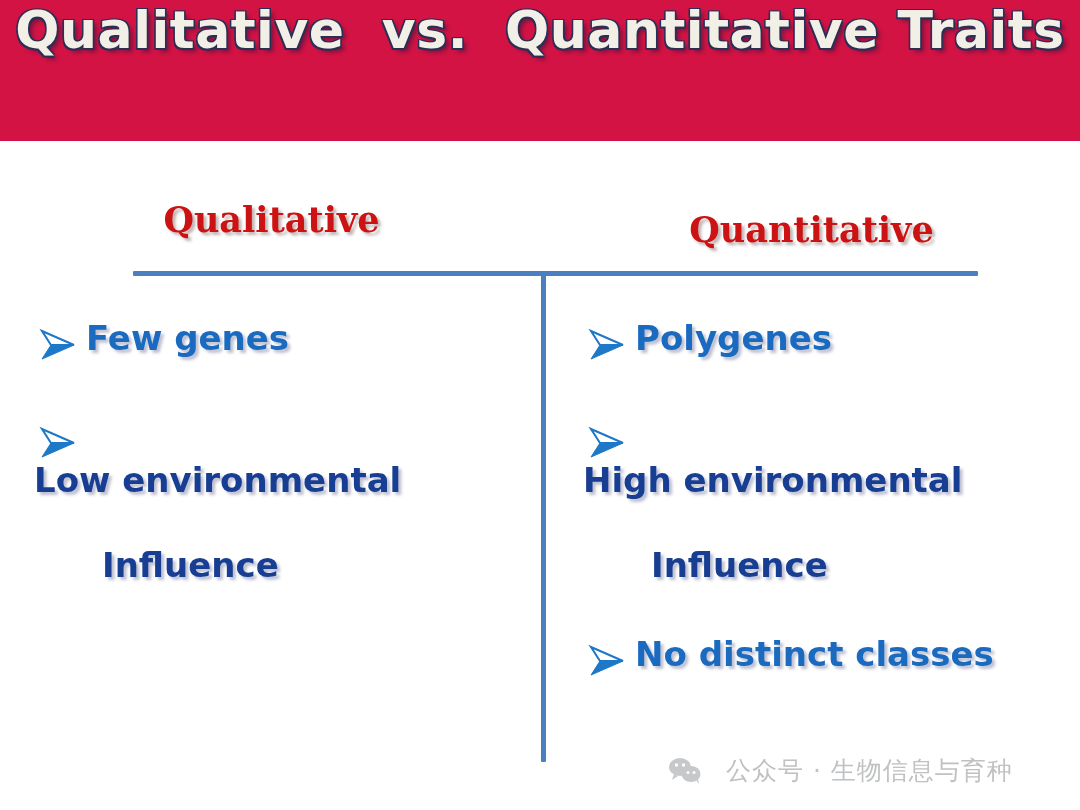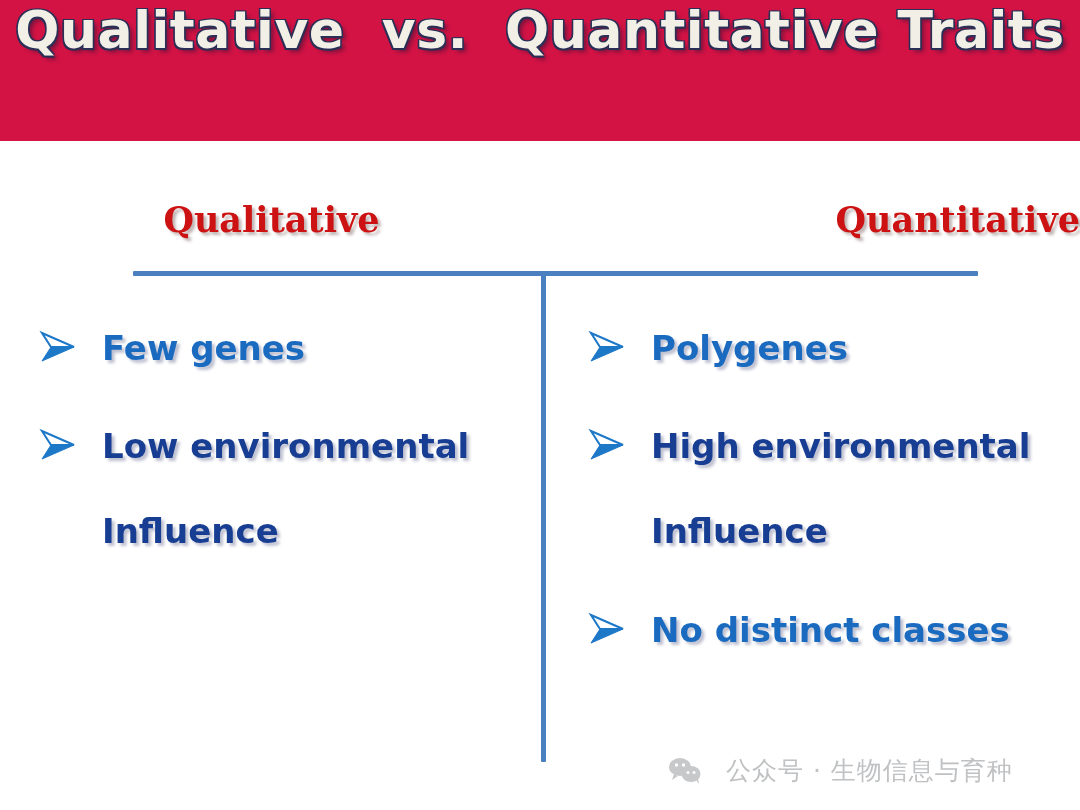--- a/index.html
+++ b/index.html
@@ -56,21 +56,21 @@
   .col-header {
     position: absolute;
     font-family: "DejaVu Serif", "Liberation Serif", serif;
     font-size: 35px;
     font-weight: 700;
     color: #CC1212;
     text-shadow: 3px 3px 3px rgba(120,90,90,0.45);
     white-space: nowrap;
   }
   .col-header.left  { left: 0;    top: 58px; width: 543px; text-align: center; }
-  .col-header.right { left: 543px; top: 58px; width: 537px; text-align: right; }
+  .col-header.right { left: 543px; top: 68px; width: 537px; text-align: center; }
 
   
   .rule-h {
     position: absolute;
     left: 133px;
     top: 130px;
     width: 845px;
     height: 5px;
     background: #4A80BF;
     border-radius: 1px;
@@ -88,26 +88,25 @@
   
   .col {
     position: absolute;
     top: 180px;
   }
   .col.left  { left: 34px;  width: 500px; }
   .col.right { left: 583px; width: 490px; }
 
   .bullet-row {
     display: flex;
-    align-items: flex-end;
+    align-items: flex-start;
     margin-bottom: 52px;
     min-height: 46px;
-    gap: 16px;
-  }
-  .bullet-row.nogap { margin-bottom: 46px; }
+  }
+  .bullet-row.nogap { margin-bottom: 46px; flex-direction: column; }
 
   .bullet-icon {
     flex: 0 0 auto;
     width: 52px;
     height: 44px;
     position: relative;
     top: 2px;
   }
   .bullet-icon svg { display: block; }
 

